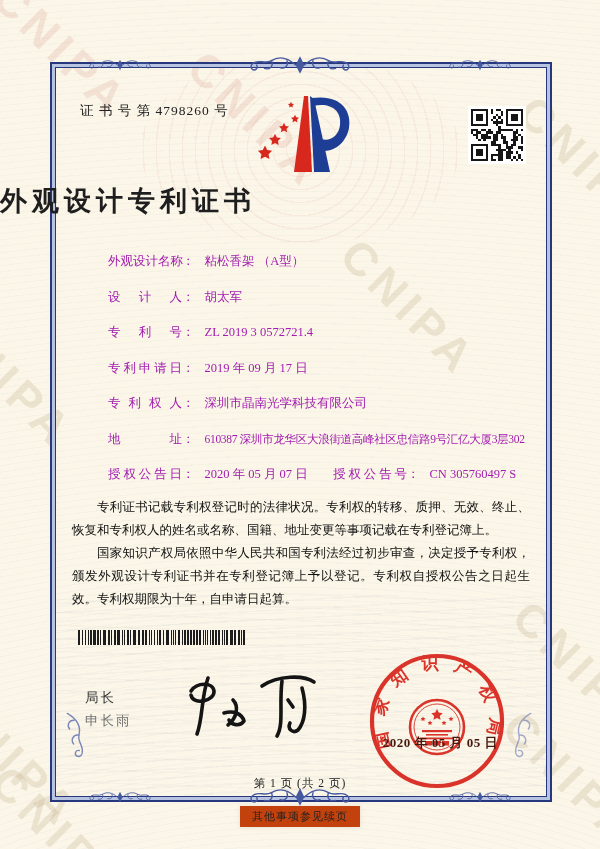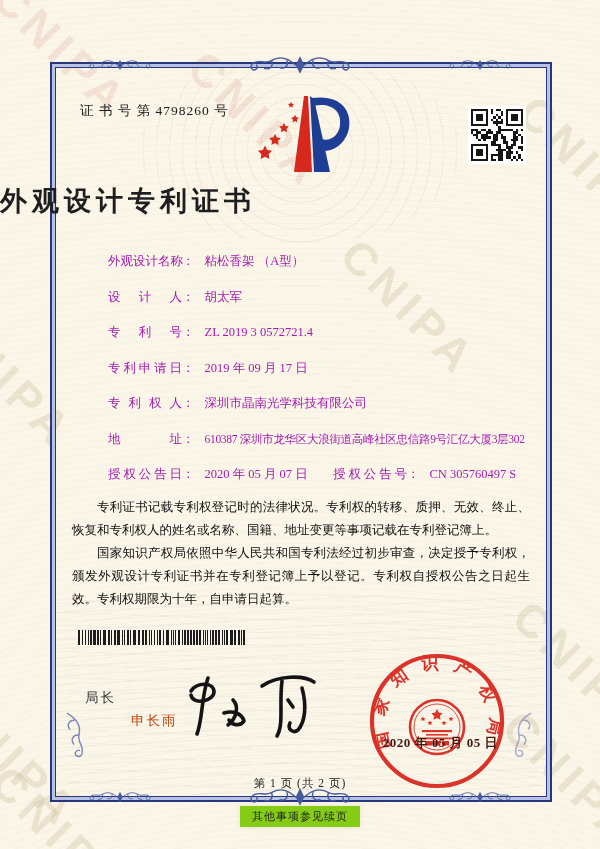--- a/index.html
+++ b/index.html
@@ -62,32 +62,32 @@
   .frow.right-col{ left:305px; }
   
   .paras{ position:absolute; left:72px; top:496px; width:458px;
     font-size:12.5px; line-height:23px; text-align:justify; color:#111; }
   .paras p{ margin:0; text-indent:2em; }
   
   .barcode{ position:absolute; left:78px; top:630px; width:172px; height:15px; }
   .sig-title{ position:absolute; left:85px; top:689px; font-family:"Liberation Sans",sans-serif;
     font-size:13.5px; letter-spacing:2px; color:#333; }
   .sig-name{ position:absolute; left:85px; top:712px; font-family:Liberation Sans, sans-serif;
-    font-size:13.5px; letter-spacing:2px; color:#c2410c;margin-left:46px; }
+    font-size:13.5px; letter-spacing:2px; color:#737373; }
   .sig-script{ position:absolute; left:178px; top:666px; }
   .seal{ position:absolute; left:366px; top:650px; opacity:.93; }
   .seal-arc{ font-family:"Liberation Sans",sans-serif; font-weight:bold;
     font-size:17px; letter-spacing:14px; fill:#d8251c; }
   .seal-date{ position:absolute; left:366px; top:734px; width:132px; text-align:right;
     font-size:13px; font-weight:bold; color:#47180e; letter-spacing:.5px; }
   
   .page-no{ position:absolute; left:0; right:0; top:776px; text-align:center;
     font-size:11.5px; color:#222; letter-spacing:1px; }
   .note{ position:absolute; left:50%; transform:translateX(-50%); top:806px;
-    background:#84cc16; padding:3px 12px; font-size:11px; color:#222;
+    background:#c2410c; padding:3px 12px; font-size:11px; color:#222;
     letter-spacing:1px; box-shadow:0 0 5px rgba(60,60,60,.10); }
 </style>
 </head>
 <body>
 
 <svg width="0" height="0" style="position:absolute" aria-hidden="true">
   <defs>
     <path id="star" d="M0,-10 L2.94,-4.05 9.51,-3.09 4.76,1.55 5.88,8.09 0,5 -5.88,8.09 -4.76,1.55 -9.51,-3.09 -2.94,-4.05 Z"></path>
     <g id="flourish-half">
       <path d="M2,13 C12,4 22,3 30,8 C37,12 43,7 49,10"></path>

